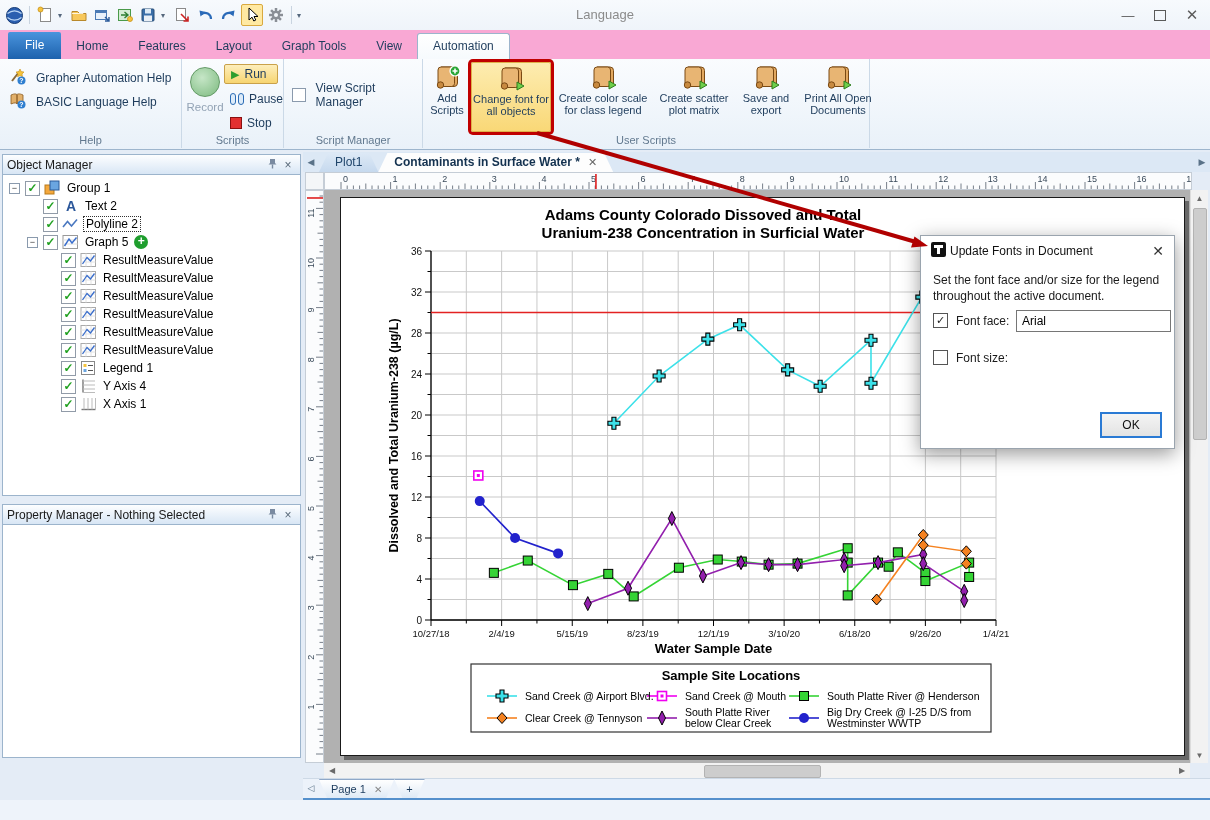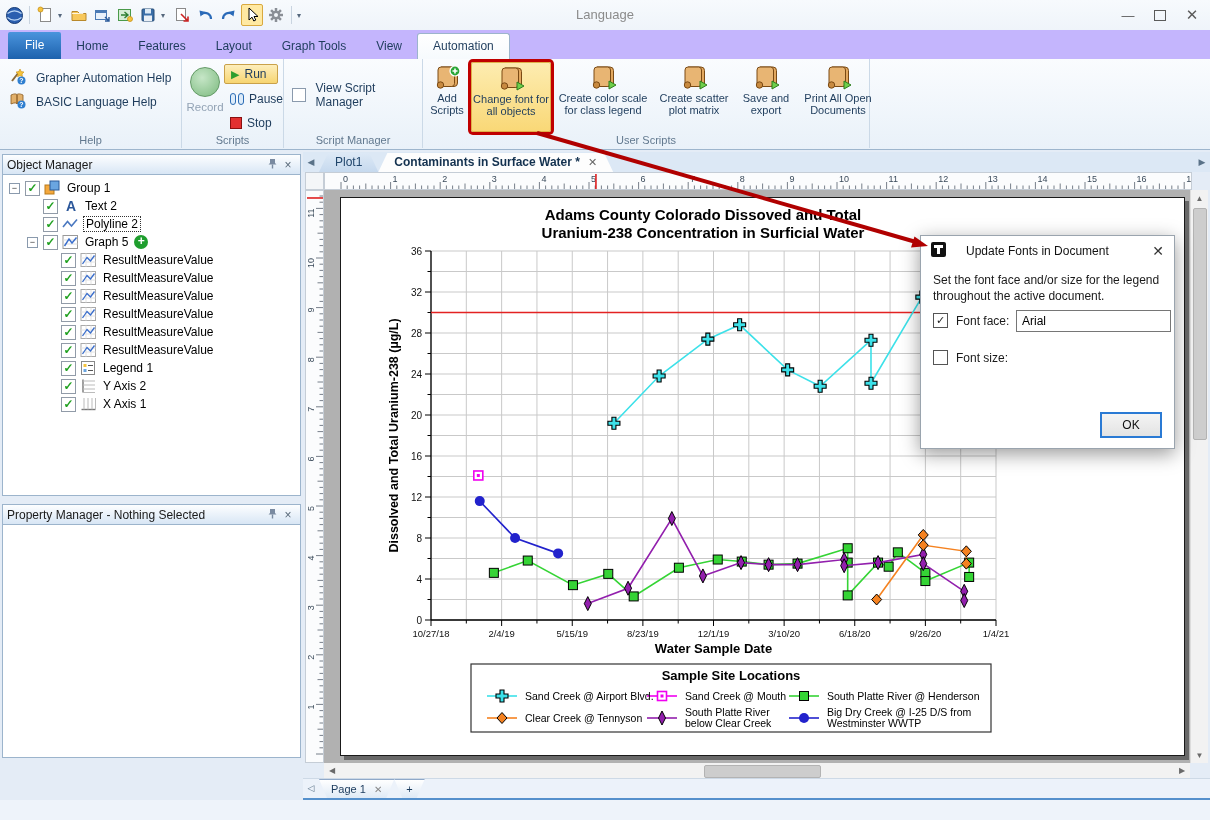--- a/index.html
+++ b/index.html
@@ -8,21 +8,21 @@
   
   #titlebar{left:0;top:0;width:1210px;height:30px;background:linear-gradient(#f7fafd,#eff4fa);border-bottom:1px solid #e3eaf2;}
   #qat{left:4px;top:4px;height:22px;display:flex;align-items:center;gap:3px;}
   .qicon{width:20px;height:20px;display:flex;align-items:center;justify-content:center;}
   .qsep{width:1px;height:18px;background:#c9d4e0;margin:0 2px;}
   .qdrop{font-size:8px;color:#55677c;width:8px;}
   .qicon.sel{background:#ffe9a2;border:1px solid #d9a93f;border-radius:2px;}
   #apptitle{left:50%;top:7px;transform:translateX(-50%);color:#8b8b8b;font-size:13px;}
   .winbtn{top:6px;width:28px;height:18px;color:#5a5a5a;display:flex;align-items:center;justify-content:center;font-size:13px;}
   
-  #tabrow{left:0;top:30px;width:1210px;height:29px;background:#c4b5fd;}
+  #tabrow{left:0;top:30px;width:1210px;height:29px;background:#f9a8d4;}
   #tabs{left:8px;top:2px;display:flex;height:27px;align-items:flex-end;}
   .rtab{padding:0 15px;line-height:26px;font-size:12px;color:#1e3c5c;}
   .rtab.file{background:linear-gradient(#4a94dd,#1d62ad);color:#fff;border-radius:2px 2px 0 0;padding:0 17px;line-height:27px;}
   .rtab.active{background:linear-gradient(#ffffff,#f6fafd);border:1px solid #9cb4cc;border-bottom:none;border-radius:3px 3px 0 0;line-height:25px;}
   #searchbox{left:508px;top:35px;width:196px;height:19px;background:#fff;border:1px solid #aec4da;border-radius:2px;display:flex;align-items:center;gap:6px;padding-left:6px;}
   #searchbox .ph{color:#8c9aa9;font-size:11.5px;}
   #ribbonicons{right:6px;top:35px;display:flex;gap:10px;align-items:center;height:20px;}
   
   #ribbon{left:0;top:59px;width:1210px;height:90px;background:linear-gradient(#fafcfe,#e9f1f9);border-bottom:1px solid #9db5cd;}
   .rgroup{position:absolute;top:0;height:89px;border-right:1px solid #cbd9e7;}
@@ -66,21 +66,21 @@
   .scarr{position:absolute;color:#6a6a6a;font-size:8px;display:flex;align-items:center;justify-content:center;}
   .thumb{position:absolute;background:#cdcdcd;border:1px solid #b3b3b3;border-radius:2px;}
   #pagetabs{left:0;top:628px;width:907px;height:20px;background:#ecf2fa;display:flex;align-items:flex-start;border-top:1px solid #cdd9e6;}
   .ptab{height:18px;line-height:18px;font-size:11px;color:#1a3a5c;background:linear-gradient(#ffffff,#dfeaf6);border-top:1px solid #8fa8c8;padding:0 12px;clip-path:polygon(0 0,100% 0,calc(100% - 8px) 100%,8px 100%);}
   #blueline{left:0;top:648px;width:907px;height:2px;background:#5590cc;}
   
   #statusbar{left:0;top:800px;width:1210px;height:20px;background:#ccdcee;border-top:1px solid #93aac4;font-size:11px;color:#111;}
   .sbox{position:absolute;top:2px;height:15px;border:1px solid #93aac4;background:#d9e7f5;padding:0 6px;line-height:15px;}
   
   #dialog{left:920px;top:235px;width:253px;height:212px;background:#fff;border:1px solid #9aa4ae;box-shadow:0 5px 18px rgba(0,0,0,.4);z-index:40;}
-  #dlg-title{position:absolute;left:0;top:0;width:100%;height:30px;display:flex;align-items:center;padding:0 10px;box-sizing:border-box;gap:20px;}
+  #dlg-title{position:absolute;left:0;top:0;width:100%;height:30px;display:flex;align-items:center;padding:0 10px;box-sizing:border-box;gap:4px;}
   #dlg-title .t{flex:1;font-size:12px;color:#111;}
   #dlg-msg{position:absolute;left:12px;top:36px;width:228px;font-size:12px;color:#1a1a1a;line-height:16px;}
   .dcb{width:13px;height:13px;border:1px solid #555;background:#fff;display:inline-flex;align-items:center;justify-content:center;font-size:11px;color:#222;}
   .drow{position:absolute;left:12px;display:flex;align-items:center;gap:8px;font-size:12px;color:#1a1a1a;}
   #fontInput{position:absolute;left:95px;top:74px;width:143px;height:20px;border:1px solid #767676;font-family:"Liberation Sans",sans-serif;font-size:12px;padding:0 5px;}
   #okbtn{position:absolute;right:12px;bottom:10px;width:58px;height:22px;background:linear-gradient(#f4f4f4,#e3e3e3);border:2px solid #2a7ad4;font-size:12px;color:#111;display:flex;align-items:center;justify-content:center;}
   
   #annot{left:0;top:0;width:1210px;height:820px;z-index:50;pointer-events:none;}
   svg text{font-family:"Liberation Sans",sans-serif;}
 </style>
@@ -505,21 +505,21 @@
             <span class="tcb">✓</span>
             <span class="ticon">
               <svg width="17" height="16">
                 <line x1="3" y1="1.5" x2="3" y2="14.5" stroke="#777" stroke-width="1.4"></line>
                 <line x1="3" y1="3" x2="15" y2="3" stroke="#bbb"></line>
                 <line x1="3" y1="7" x2="15" y2="7" stroke="#bbb"></line>
                 <line x1="3" y1="11" x2="15" y2="11" stroke="#bbb"></line>
                 <line x1="3" y1="14.5" x2="15" y2="14.5" stroke="#bbb"></line>
               </svg>
             </span>
-            <span class="tlabel">Y Axis 2</span>
+            <span class="tlabel">Y Axis 4</span>
           </div>
           <div class="trow">
             <span style="width:40px;display:inline-block;"></span>
             <span style="width:16px;display:inline-block;"></span>
             <span class="tcb">✓</span>
             <span class="ticon">
               <svg width="17" height="16">
                 <line x1="1.5" y1="13.5" x2="15.5" y2="13.5" stroke="#777" stroke-width="1.4"></line>
                 <line x1="4" y1="2" x2="4" y2="13.5" stroke="#bbb"></line>
                 <line x1="8" y1="2" x2="8" y2="13.5" stroke="#bbb"></line>

